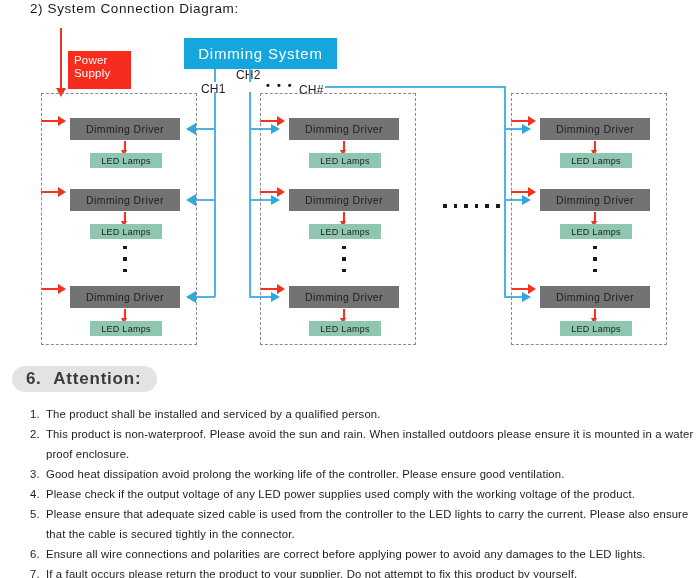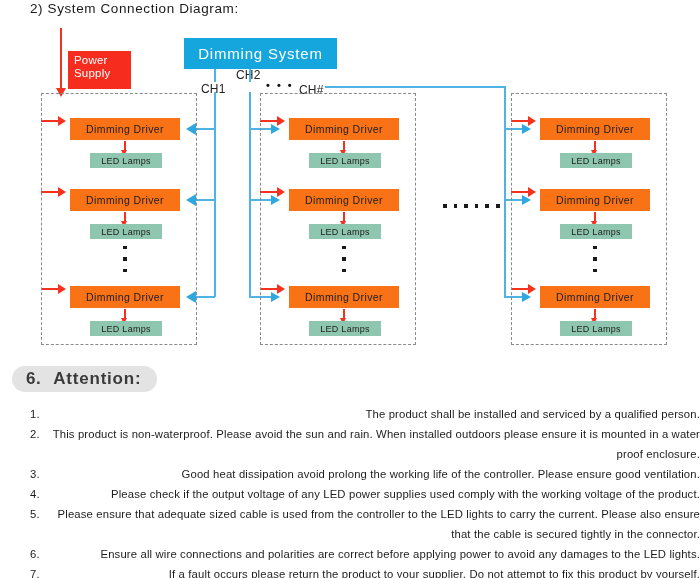--- a/index.html
+++ b/index.html
@@ -51,21 +51,21 @@
 
   
   .group-box{
     position:absolute;border:1.3px dashed #8a8a8a;
     box-sizing:border-box;
   }
 
   
   .driver{
     position:absolute;height:22px;
-    background:#f97316;
+    background:#737373;
     display:flex;align-items:center;justify-content:center;
     font-size:10.5px;color:#1d1d1d;letter-spacing:.4px;
     white-space:nowrap;
   }
   .lamp{
     position:absolute;height:15px;
     background:#8FC6AF;
     display:flex;align-items:center;justify-content:center;
     font-size:9px;color:#1d1d1d;letter-spacing:.3px;
     white-space:nowrap;
@@ -115,21 +115,21 @@
   .att-num{font-size:17px;font-weight:bold;color:#3b3b3b;letter-spacing:.5px;}
   .att-word{font-size:17px;font-weight:bold;color:#3b3b3b;letter-spacing:.8px;margin-left:12px;}
 
   .att-list{margin:12px 0 0 0;padding:0;list-style:none;}
   .att-item{
     position:relative;
     font-size:11.3px;color:#1d1d1d;line-height:20px;
     padding-left:46px;letter-spacing:.15px;
   }
   .att-item .num{position:absolute;left:30px;top:0;}
-  .att-item .cont{display:block;text-align:right;}
+  .att-item .cont{display:block;}
 </style>
 </head>
 <body>
 
 <div class="page">
 
   <div class="section-title">2) System Connection Diagram:</div>
 
   <div class="diagram">
 

